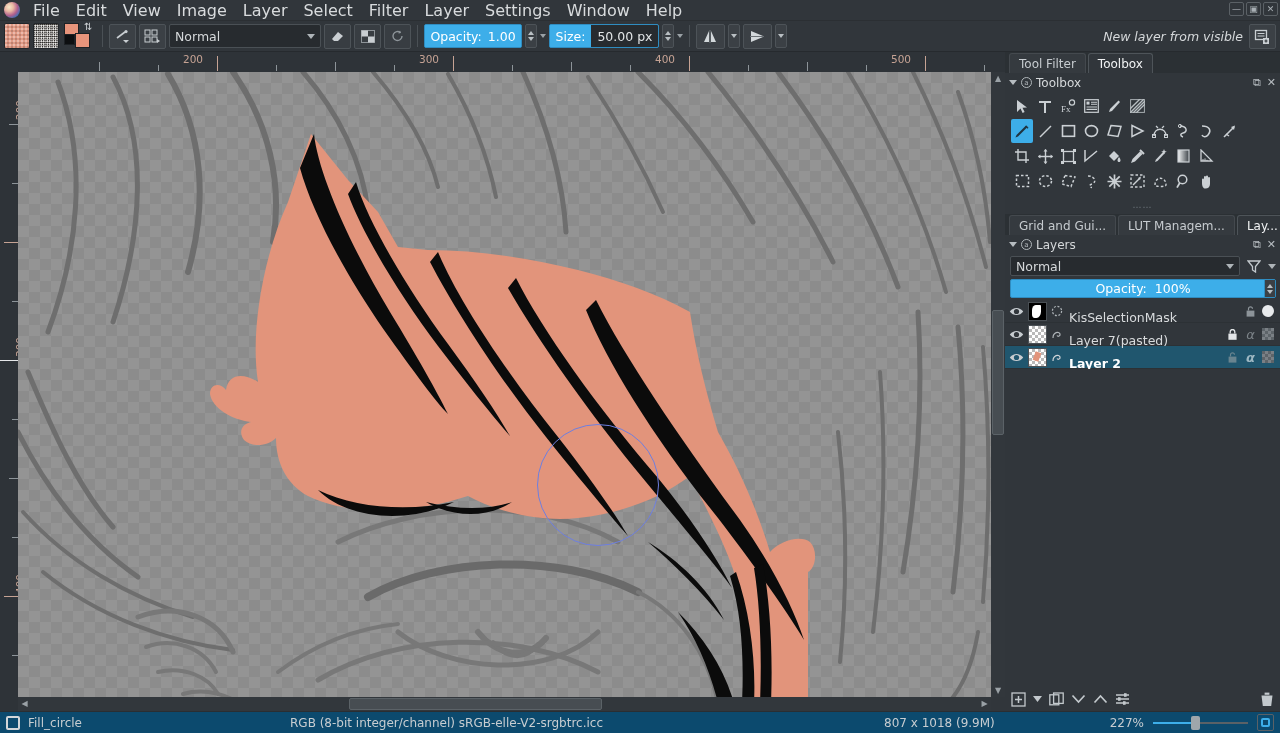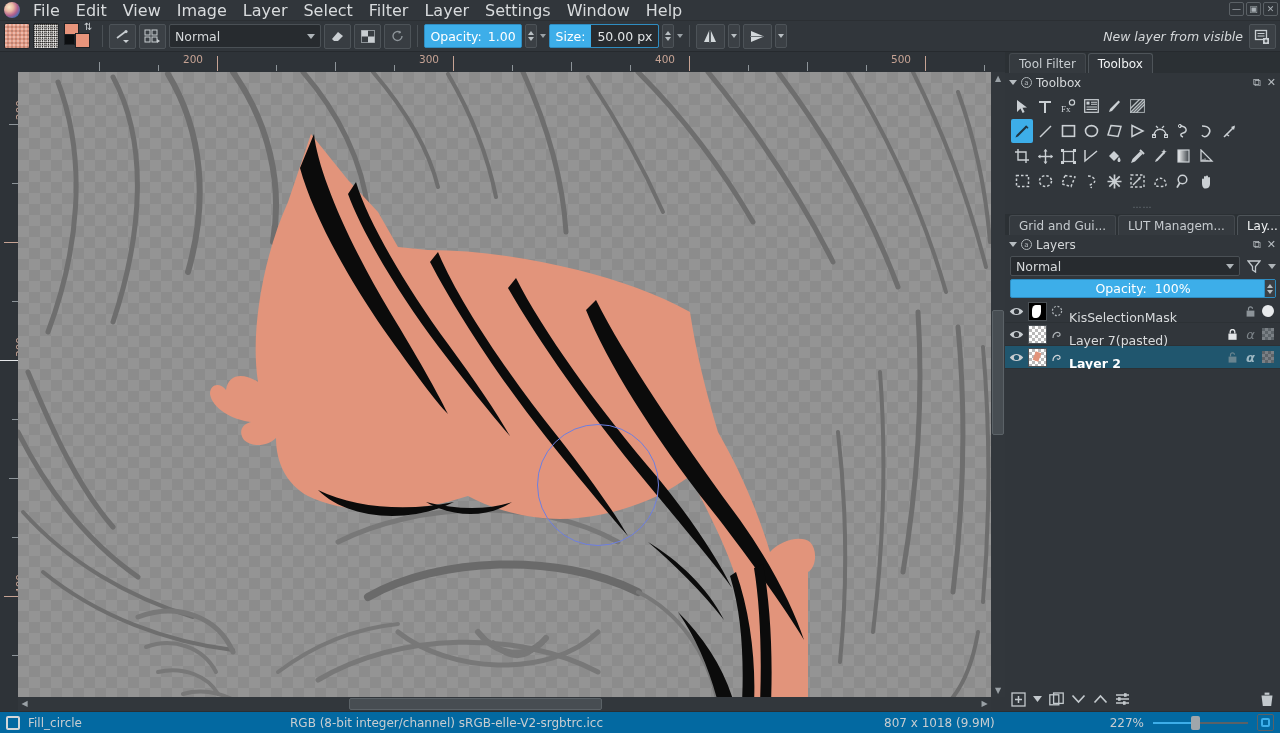--- a/index.html
+++ b/index.html
@@ -215,21 +215,21 @@
     background-size: 6px 6px; background-position: 0 0, 3px 3px; background-color: #5d6469;
   }
   .lp-dot { width: 12px; height: 12px; border-radius: 50%; background: #e8eaec; }
 
   .layers-spacer { flex: 1 1 auto; background: #31363b; }
   .layers-toolbar { height: 24px; display: flex; align-items: center; gap: 7px; padding: 0 6px; }
   .ltb { color: #c3c9cd; display:flex; align-items:center; }
 
   
   .statusbar {
-    height: 22px; flex: 0 0 22px; background: #0369a1; display: flex; align-items: center;
+    height: 22px; flex: 0 0 22px; background: #0c4a6e; display: flex; align-items: center;
     padding: 0 6px; gap: 8px; font-size: 12px; color: #c8cdd1; position: relative;
     border-top: 1px solid #2a2e32;
   }
   .sel-icon { width: 14px; height: 14px; border: 2px solid #d2d6d9; border-radius: 2px; }
   .st-center { position: absolute; left: 290px; color: #c8cdd1; }
   .st-right { position: absolute; right: 6px; display: flex; align-items: center; gap: 9px; }
   .dim-txt { position: absolute; left: 884px; }
   .zoom-slider { width: 95px; height: 14px; position: relative; display: flex; align-items: center; }
   .zoom-slider .track { position: absolute; left: 0; right: 0; height: 2px; background: #5a6166; }
   .zoom-slider .fill { position: absolute; left: 0; width: 43%; height: 2px; background: #3daee9; }

